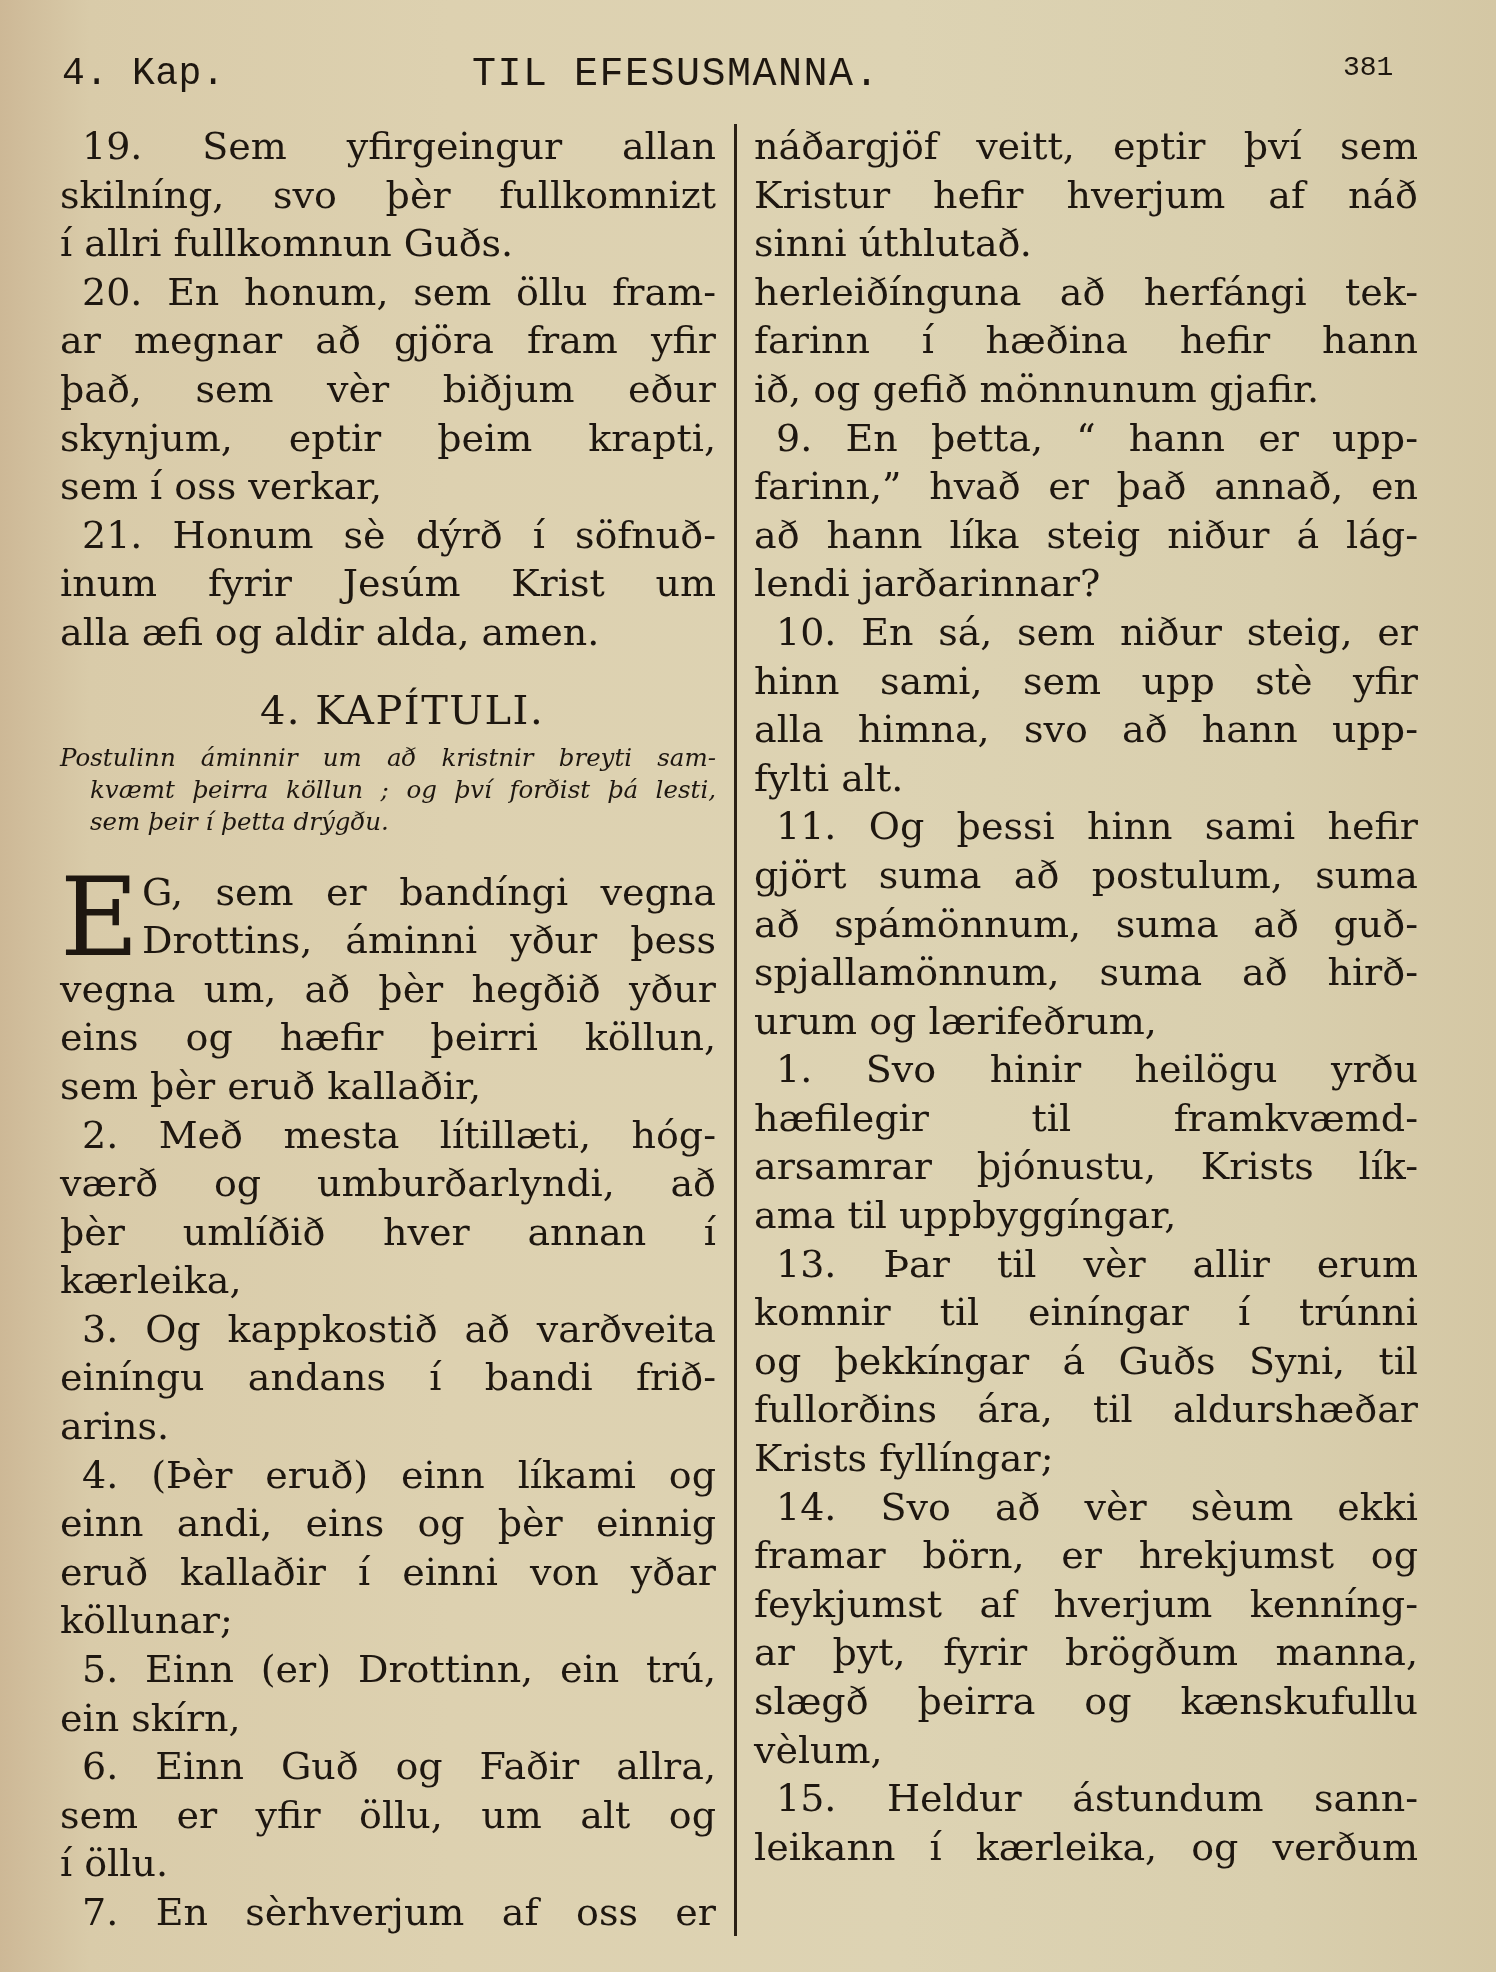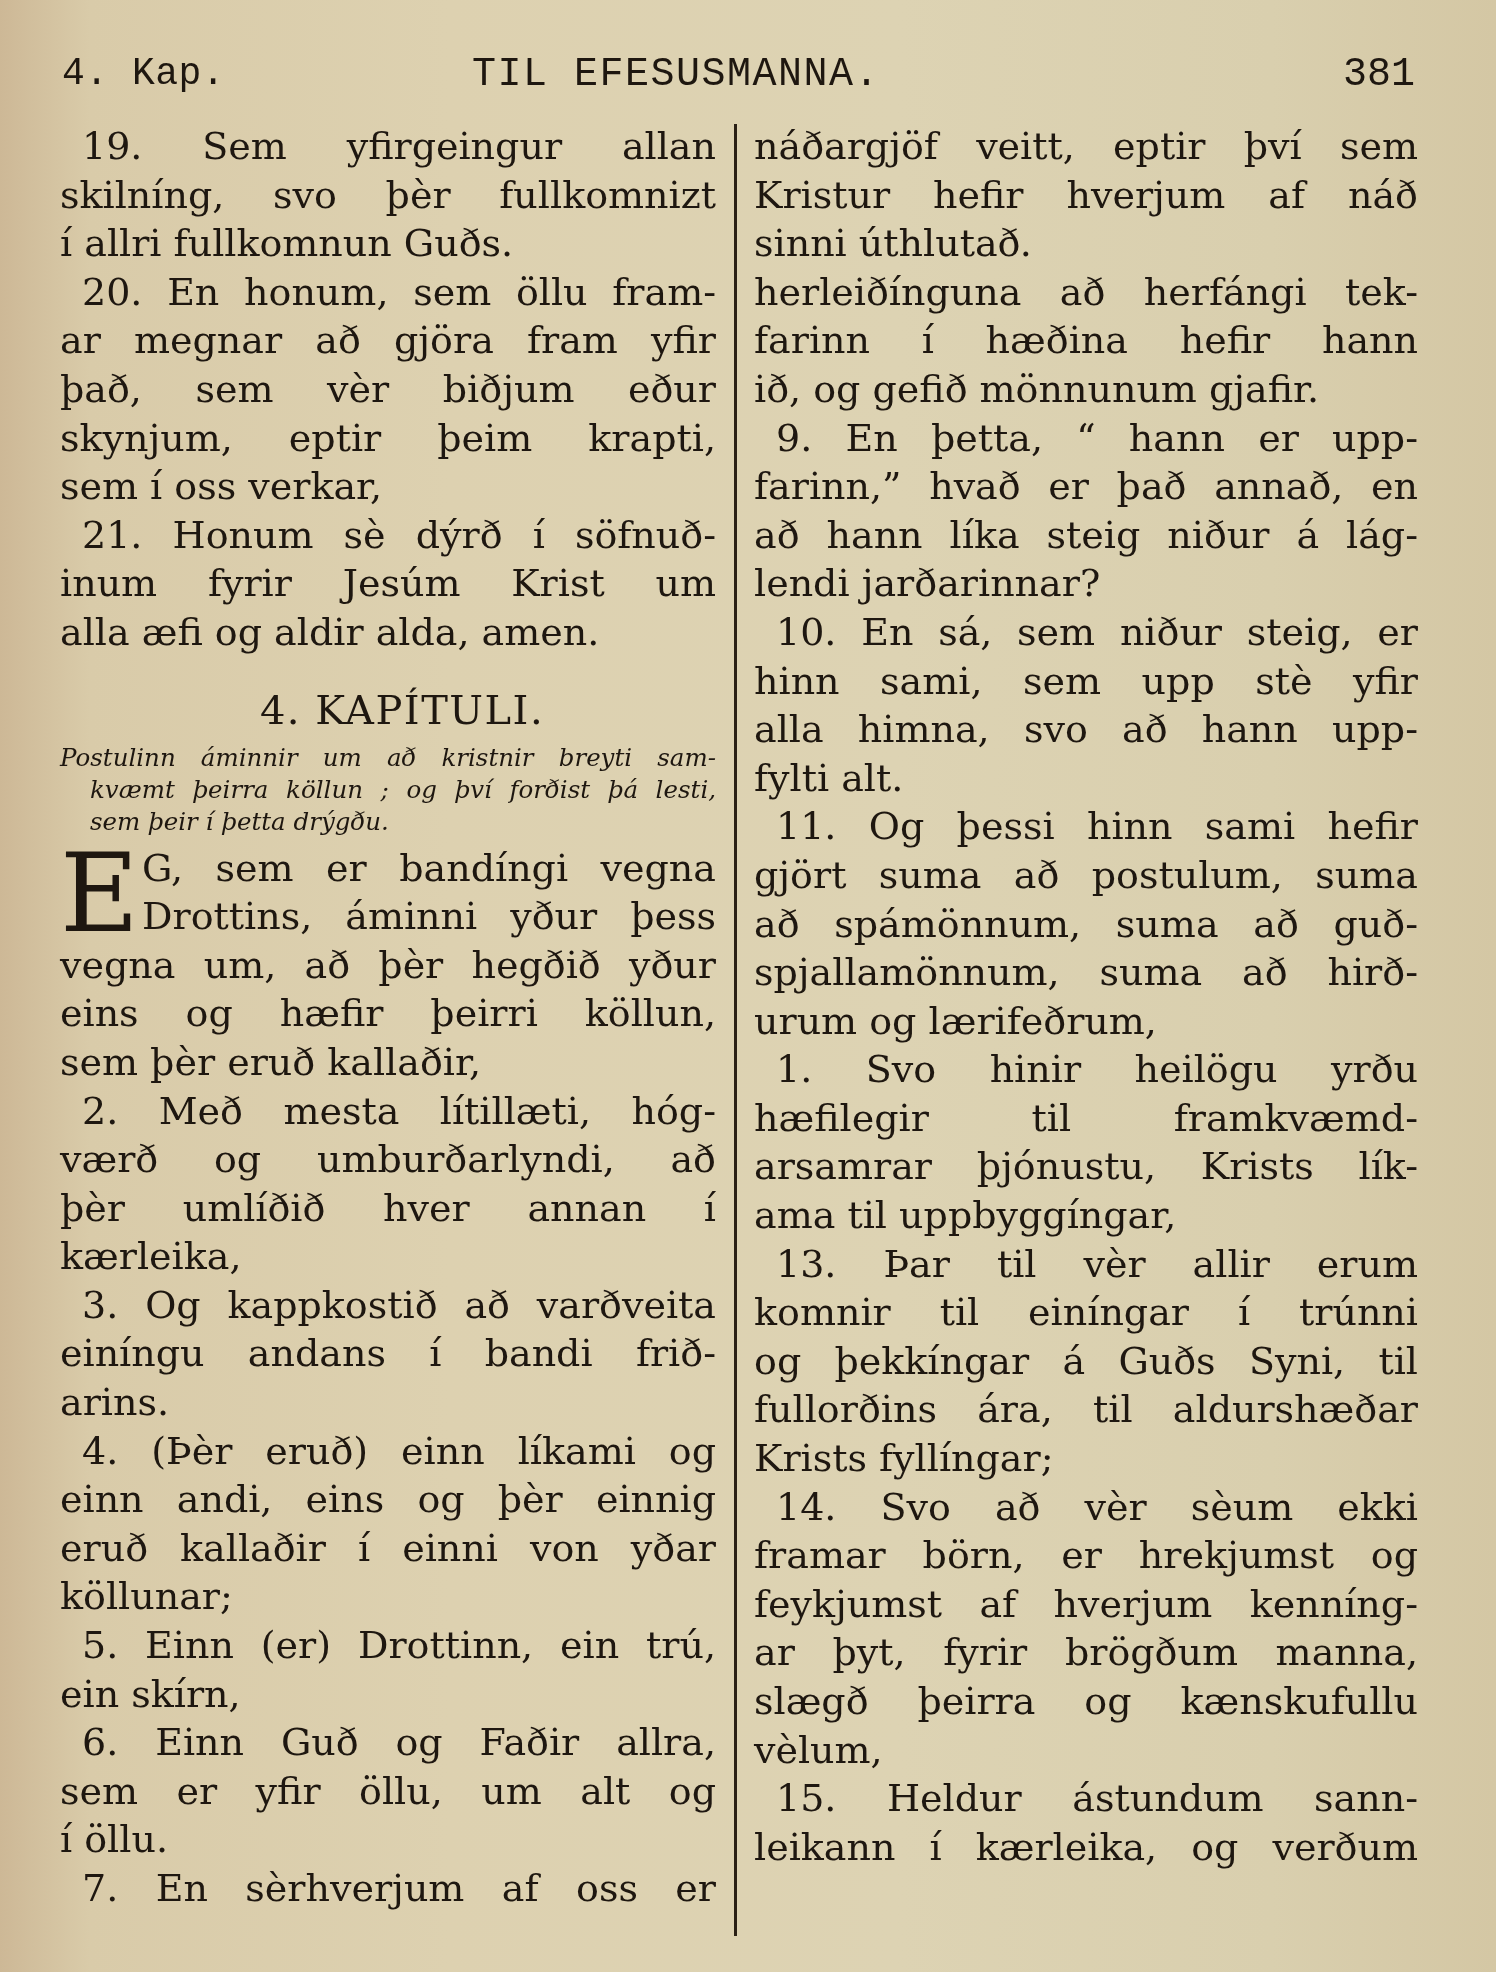--- a/index.html
+++ b/index.html
@@ -8,21 +8,21 @@
     background: linear-gradient(90deg, #cdb896 0%, #d9cba9 6%, #ddd1b0 30%, #ddd3b3 60%, #d9cfae 85%, #d4c7a4 100%);
     font-family: "DejaVu Serif", "Liberation Serif", serif;
     color: #1e1710;
     position: relative;
   }
   .page { position: absolute; left: 0; top: 0; width: 1496px; height: 1972px; }
 
   .running-head { position: absolute; top: 52px; left: 0; width: 1496px; height: 50px; font-family: Liberation Mono, monospace; }
   .rh-left { position: absolute; left: 62px; top: 0; font-size: 38px; letter-spacing: 0.5px; }
   .rh-center { position: absolute; left: 472px; top: 0; font-size: 40px; letter-spacing: 1.5px; }
-  .rh-right { position: absolute; left: 1343px; top: 0; font-size: 40px; }
+  .rh-right { position: absolute; left: 1343px; top: 0; font-size: 28px; }
 
   .divider { position: absolute; left: 734px; top: 124px; width: 3px; height: 1812px; background: #2a2015; }
 
   .col { position: absolute; top: 122px; }
   .col-left { left: 60px; width: 656px; }
   .col-right { left: 754px; width: 664px; }
 
   .line {
     height: 48.6px; line-height: 48.6px;
     font-size: 38px;
@@ -36,21 +36,21 @@
   .heading {
     height: 60px; line-height: 60px; font-size: 40px;
     text-align: center; letter-spacing: 1.5px; margin-top: 23px; padding-left: 28px;
   }
   .summary {
     font-style: italic; font-size: 24.5px; height: 32px; line-height: 32px;
     white-space: nowrap; text-align: justify; text-align-last: justify;
   }
   .summary.indent { padding-left: 30px; }
   .summary.last { text-align-last: left; }
-  .summary-block { margin-bottom: 6px; margin-top: 2px; }
+  .summary-block { margin-bottom: 30px; margin-top: 2px; }
 
   .dropcap-wrap { position: relative; }
   .dropcap {
     position: absolute; left: 0; top: 4px;
     font-size: 108px; line-height: 92px; height: 92px;
     font-family: "DejaVu Serif", "Liberation Serif", serif;
   }
   .dc-line { padding-left: 82px; }
 </style>
 </head>

